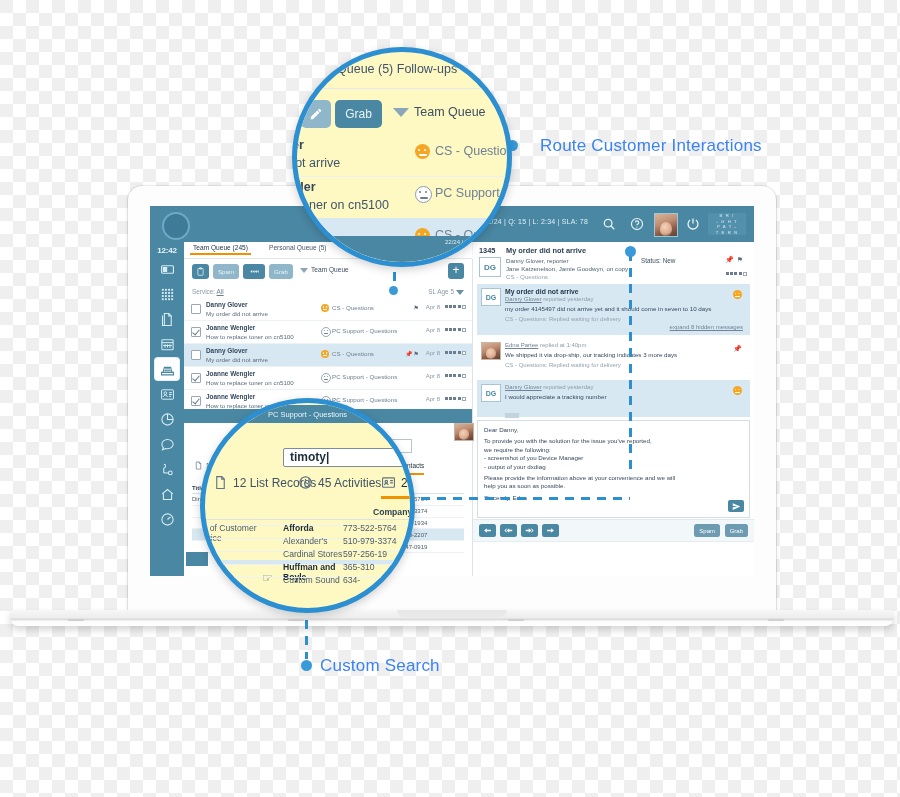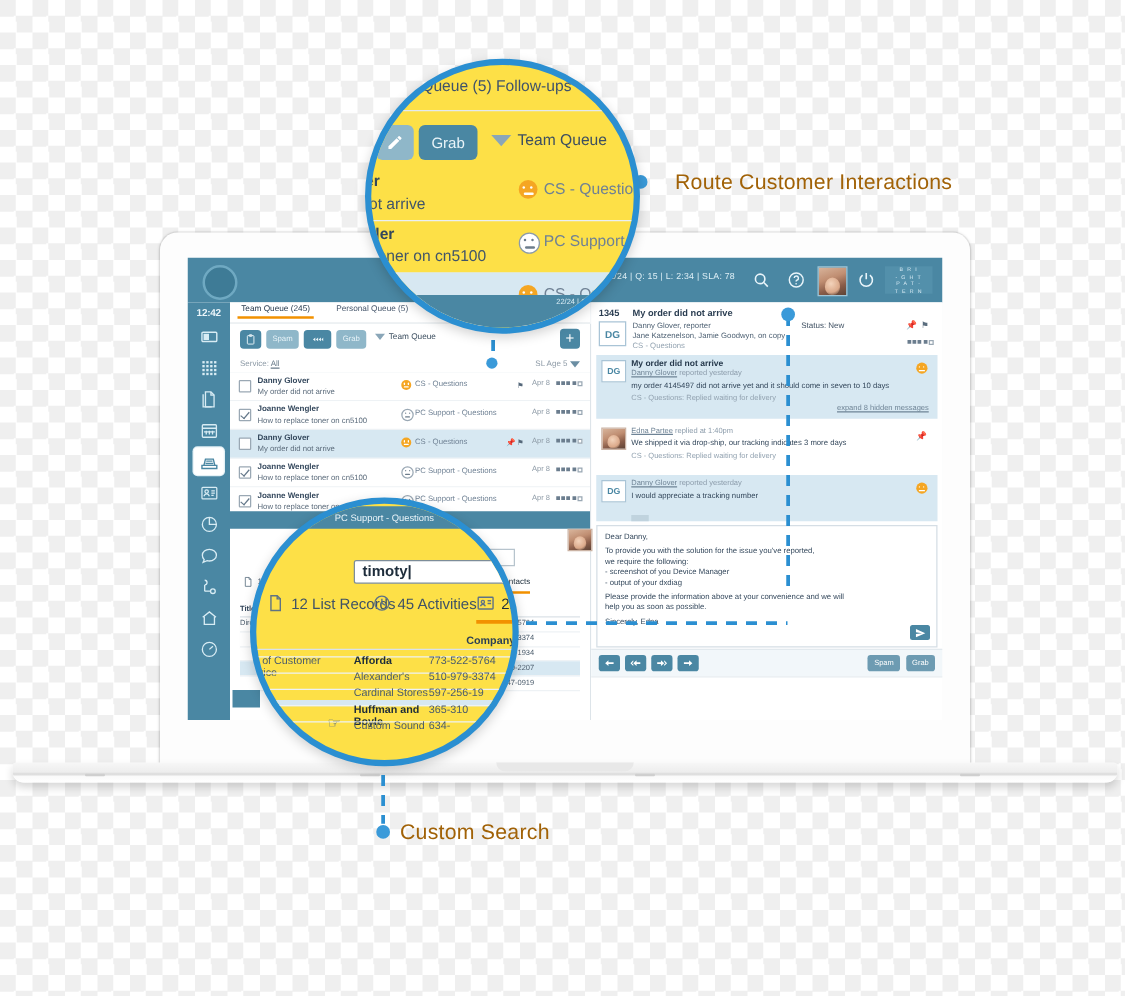--- a/index.html
+++ b/index.html
@@ -233,21 +233,21 @@
     position:absolute;top:4px;width:17px;height:13px;background:#4a87a3;border-radius:2.5px;color:#fff;
     font-size:7px;display:flex;align-items:center;justify-content:center;
   }
   .actbtn2{
     position:absolute;top:4px;height:13px;padding:0 5px;background:#6d9bb2;border-radius:2.5px;color:#fff;
     font-size:6px;display:flex;align-items:center;justify-content:center;
   }
   .d-blank{position:absolute;left:0;bottom:0;width:281px;height:34px;background:#fff;border-top:1px solid #e6ecf0;}
   
   .mag{
-    position:absolute;border-radius:50%;border:5px solid #2b8fd1;background:#fde047;overflow:hidden;
+    position:absolute;border-radius:50%;border:5px solid #2b8fd1;background:#fef9c3;overflow:hidden;
     box-shadow:0 3px 9px rgba(0,0,0,.18);
   }
   #mag-top{left:292px;top:47px;width:210px;height:210px;}
   #mag-bot{left:200px;top:398px;width:205px;height:205px;}
   
   #mag-top .mt-tabs{position:absolute;left:40px;top:10px;font-size:12.5px;color:#40536a;white-space:nowrap;}
   #mag-top .mt-rule{position:absolute;left:0;top:36px;width:210px;height:1px;background:#e3e9ee;}
   #mag-top .mt-grab{
     position:absolute;left:38px;top:48px;width:47px;height:28px;background:#4a87a3;border-radius:5px;
     color:#e9f4f9;font-size:12px;display:flex;align-items:center;justify-content:center;
@@ -302,21 +302,21 @@
   #mag-bot .mc1{position:absolute;left:0;width:90px;}
   #mag-bot .mc2{position:absolute;left:90px;width:60px;}
   #mag-bot .mc3{position:absolute;left:150px;width:70px;}
   #mag-bot .mb-tr.hl .mc2{font-weight:bold;color:#1d2c3a;}
   #mag-bot .mb-cursor{position:absolute;left:57px;top:168px;color:#5d6f80;font-size:12px;}
   
   .dash-h{position:absolute;height:3px;background:repeating-linear-gradient(90deg,#2b8fd1 0 9px,transparent 9px 16px);}
   .dash-v{position:absolute;width:3px;background:repeating-linear-gradient(180deg,#2b8fd1 0 9px,transparent 9px 16px);}
   .dot{position:absolute;width:11px;height:11px;border-radius:50%;background:#3a9ad9;}
   .dot.sm{width:9px;height:9px;}
-  .calltxt{position:absolute;font-size:17px;color:#a16207;white-space:nowrap;letter-spacing:.2px;}
+  .calltxt{position:absolute;font-size:17px;color:#3b82f6;white-space:nowrap;letter-spacing:.2px;}
 </style>
 </head>
 <body>
 
 <div id="laptop">
   <div class="laptop-body"></div>
   <div class="laptop-base"></div>
   <div class="laptop-notch"></div>
   <div class="base-dot" style="left:-60px"></div>
   <div class="base-dot" style="left:160px"></div>

